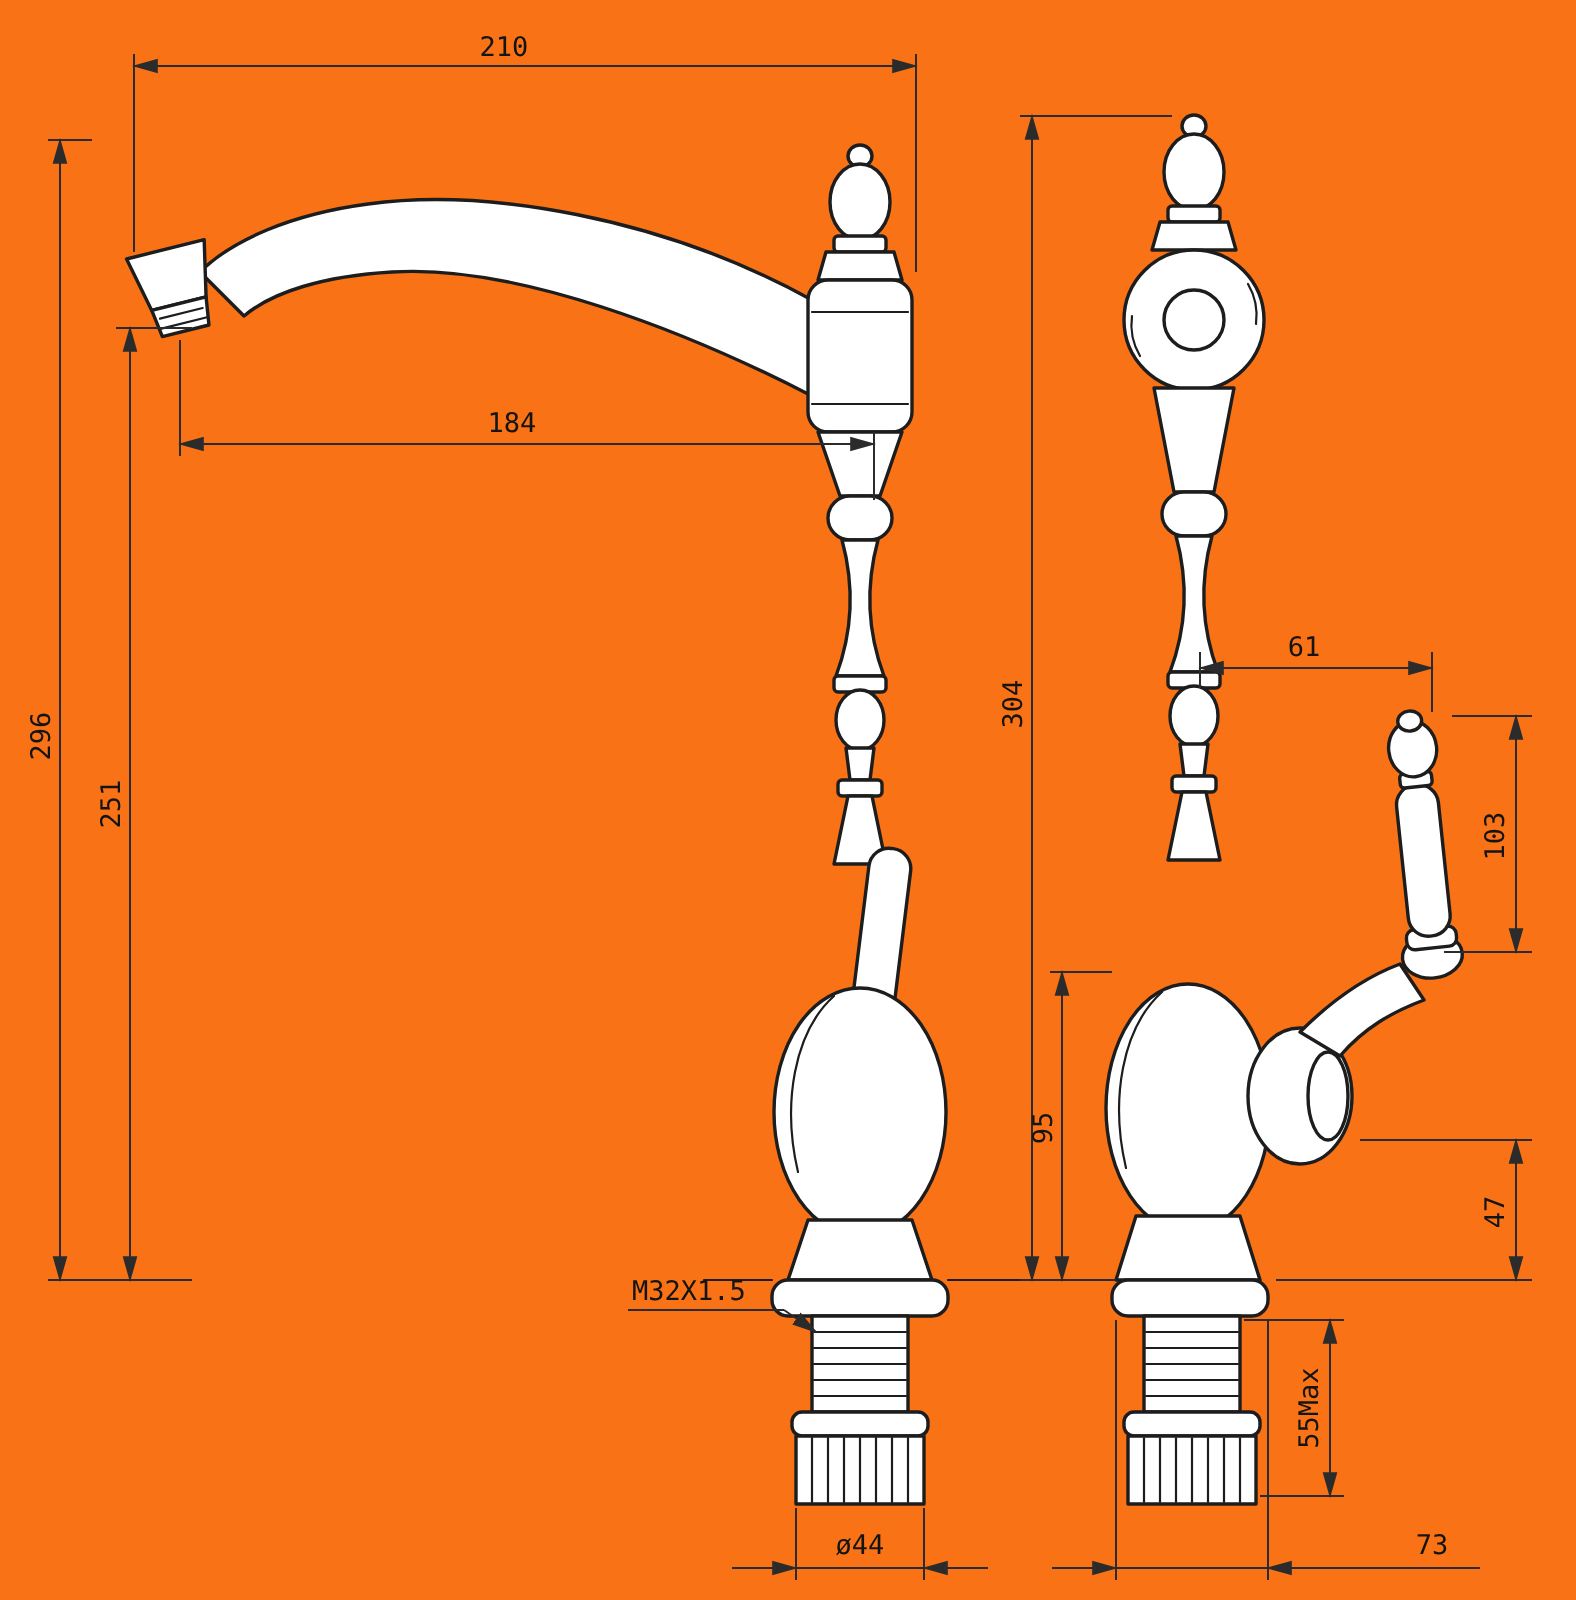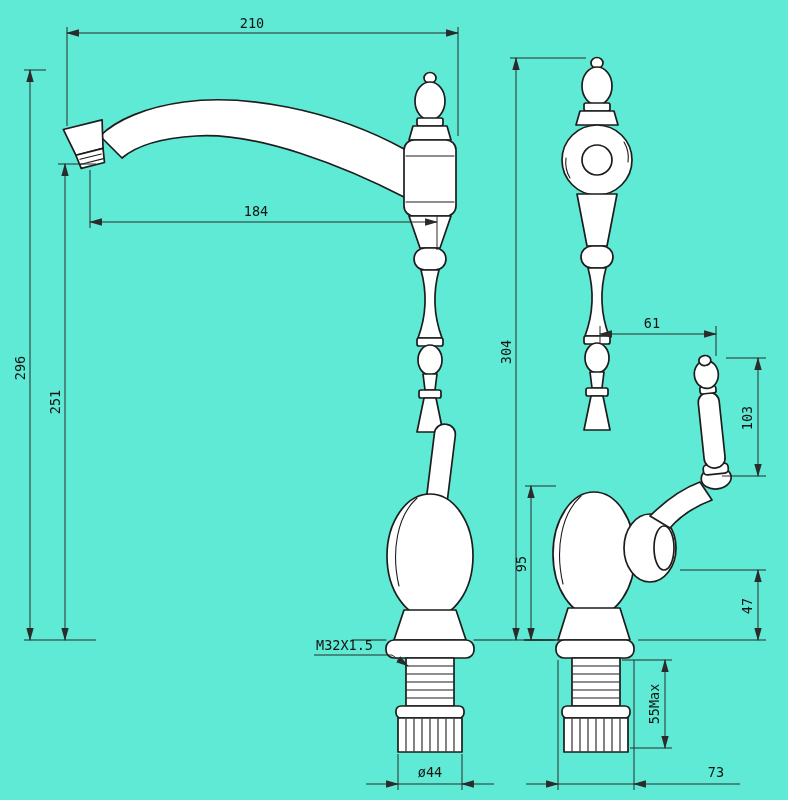--- a/index.html
+++ b/index.html
@@ -1,16 +1,16 @@
 <!DOCTYPE html>
 <html><head>
 <meta charset="utf-8">
 <style>
   html,body{margin:0;padding:0;background:#ffffff;}
-  .canvas{width:788px;height:800px;position:relative;background:#5eead4;overflow:hidden;}
+  .canvas{width:788px;height:800px;position:relative;background:#f97316;overflow:hidden;}
   svg{display:block;}
   .part{fill:#ffffff;stroke:#1d1d1d;stroke-width:1.7;stroke-linejoin:round;stroke-linecap:round;}
   .part2{fill:none;stroke:#1d1d1d;stroke-width:1.1;stroke-linecap:round;}
   .dim{stroke:#2b2b2b;stroke-width:1;fill:none;}
   .dimtxt{fill:#141414;font-family:"DejaVu Sans Mono","Liberation Mono",monospace;font-size:13.5px;}
 </style>
 </head>
 <body>
 
 <div class="canvas">

